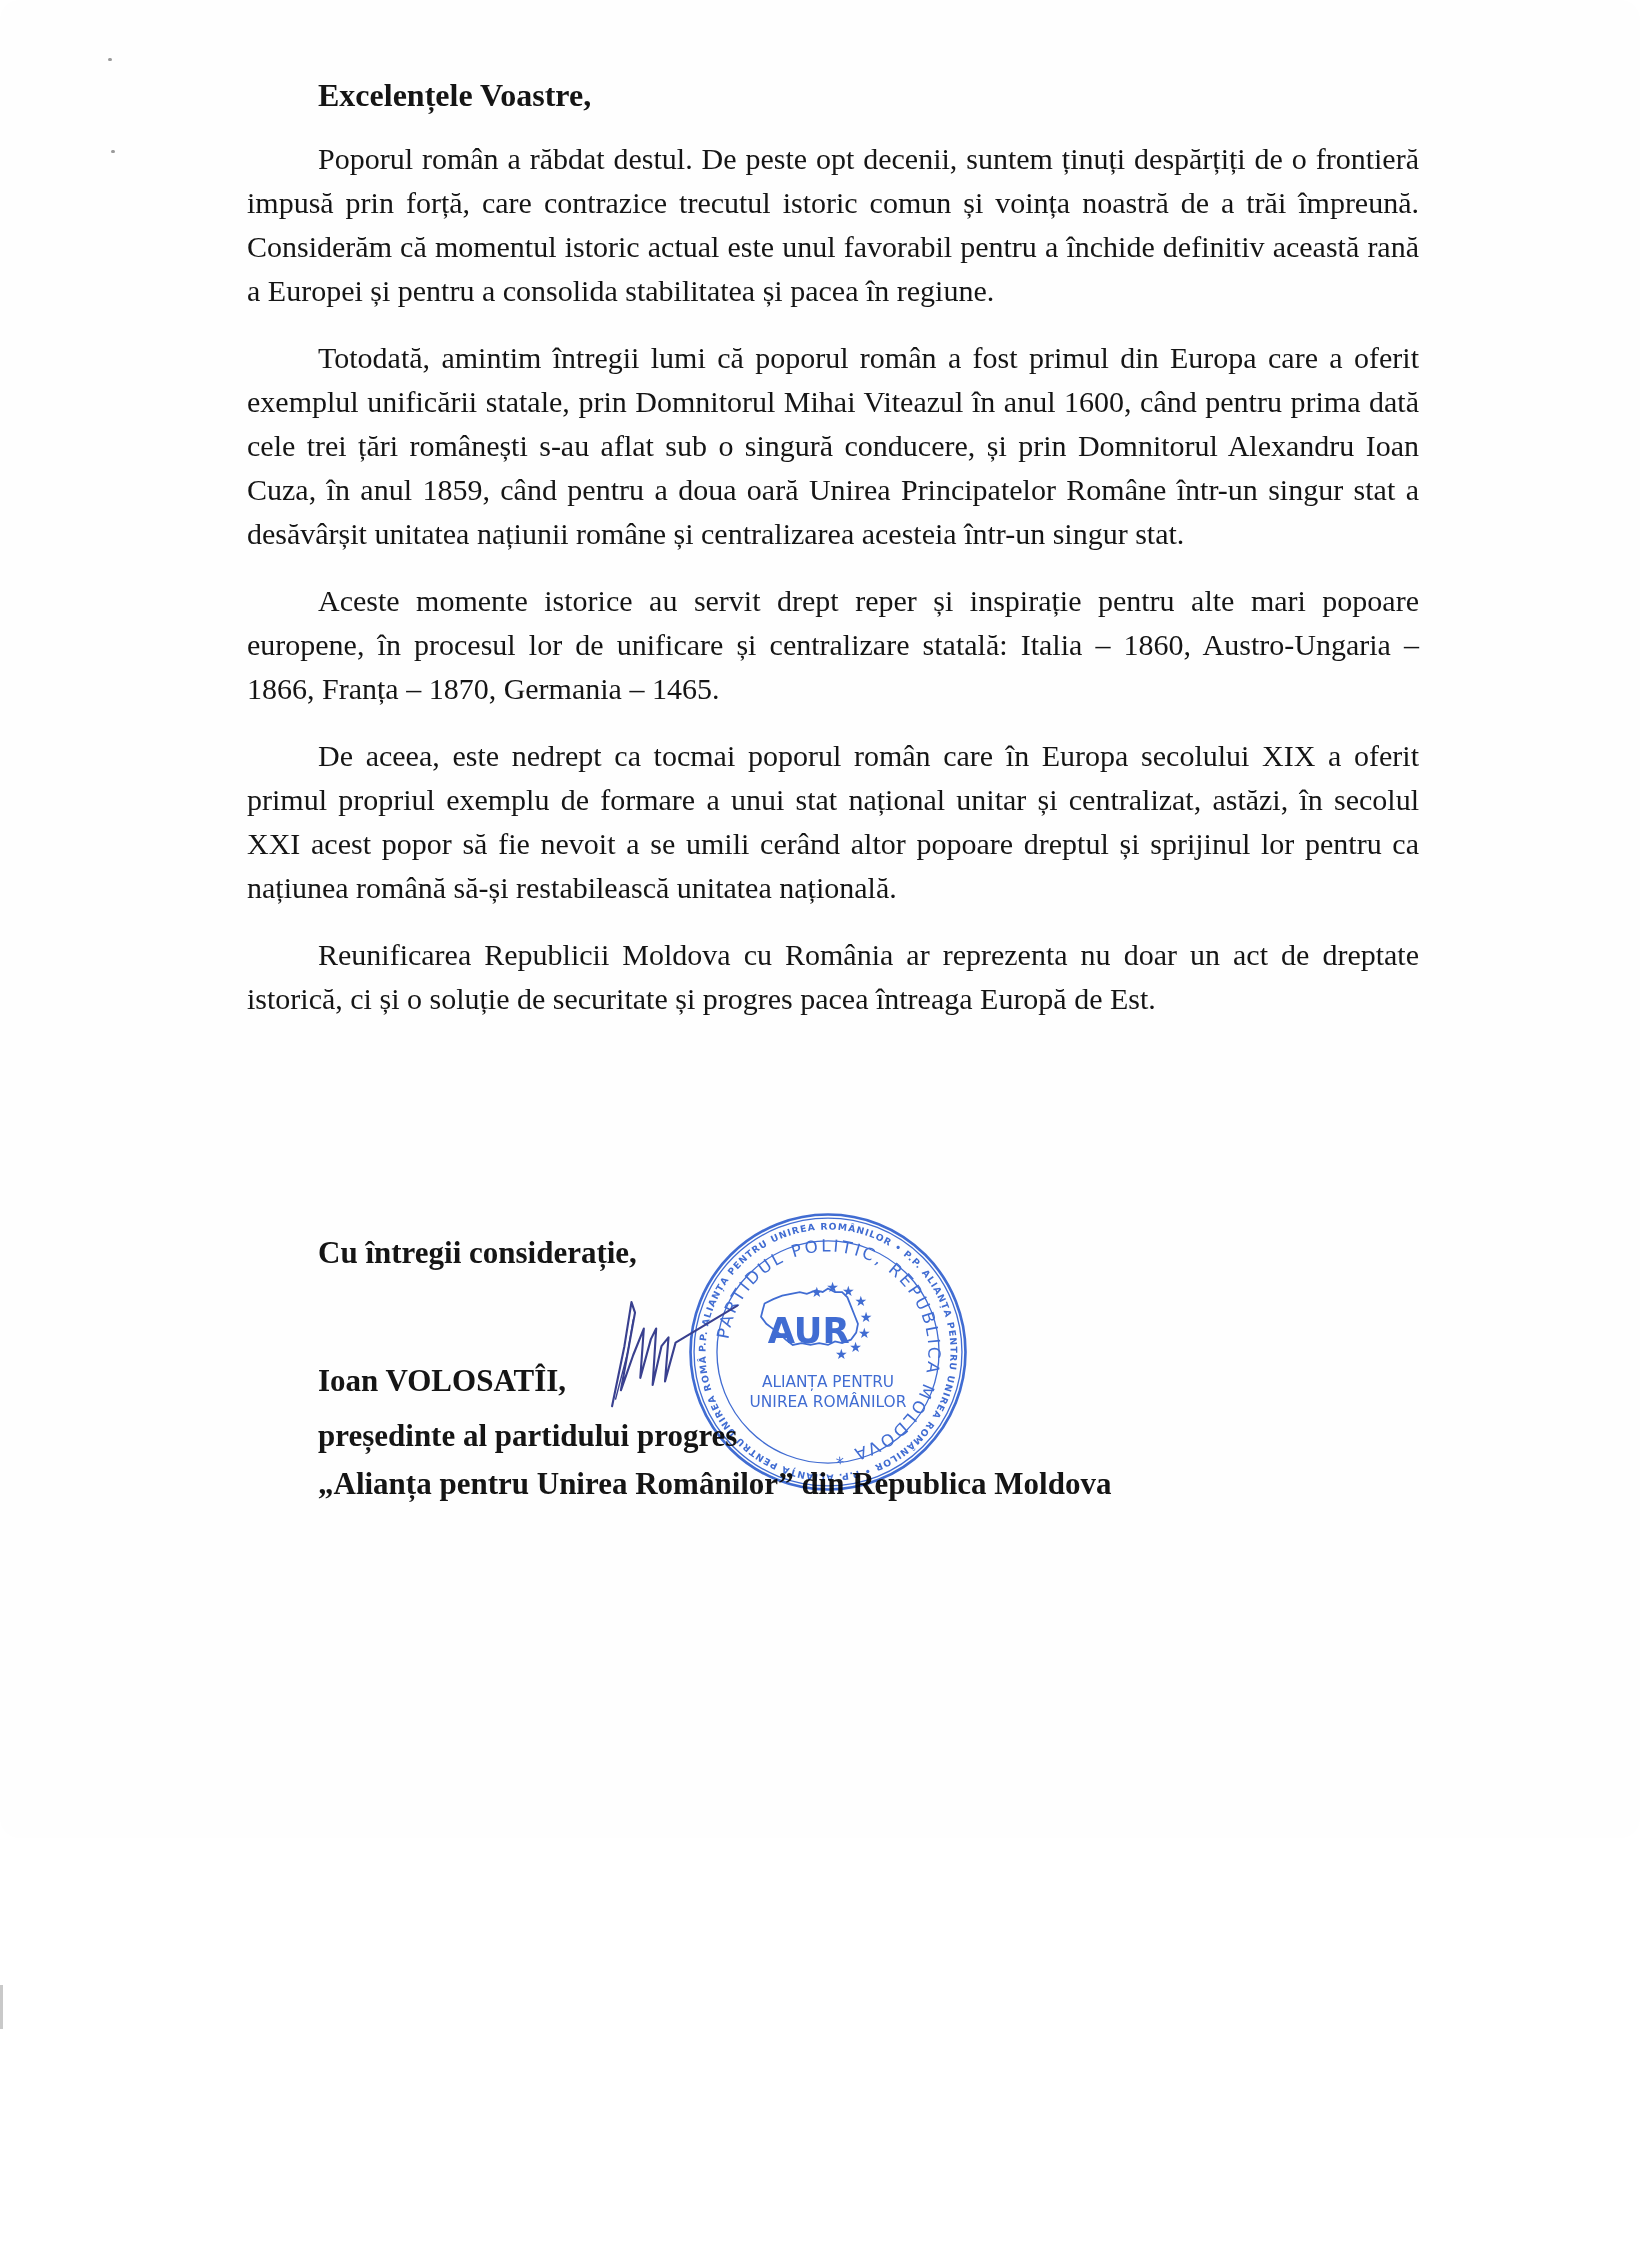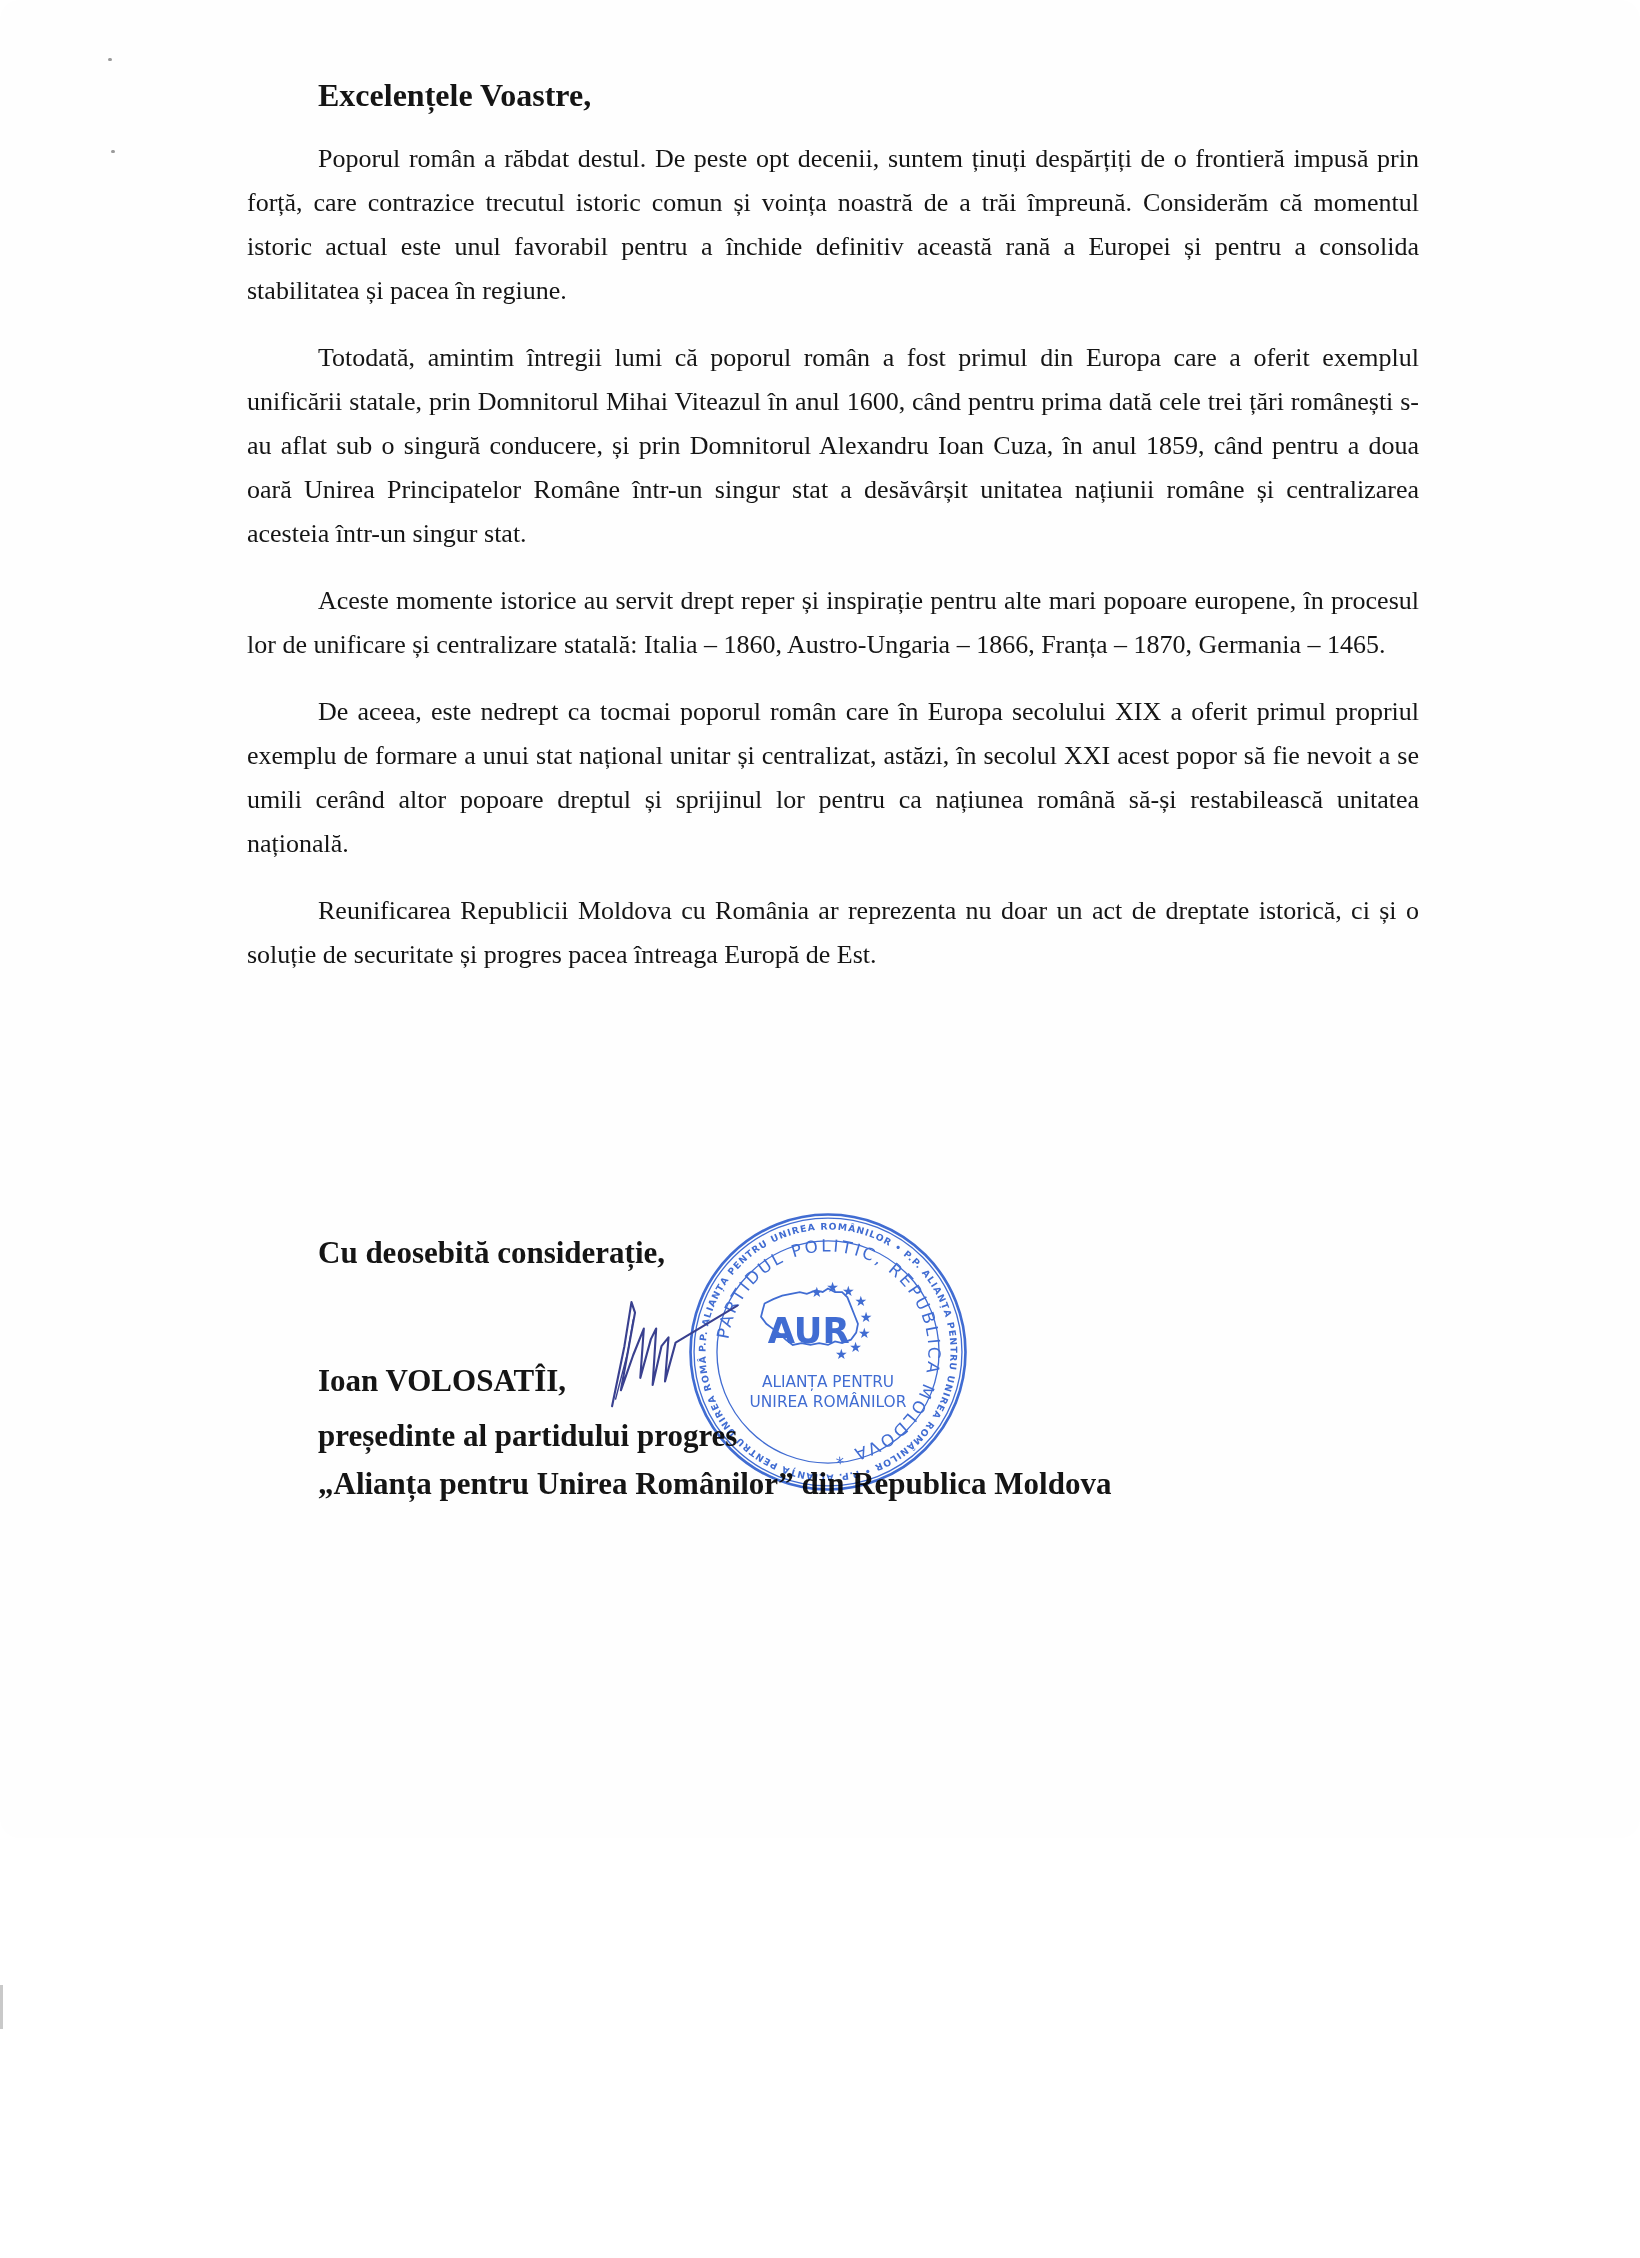--- a/index.html
+++ b/index.html
@@ -1,20 +1,20 @@
 <!DOCTYPE html>
 <html style="font-size:14px"><head>
 <meta charset="utf-8">
 <style>
   html, body { margin: 0; padding: 0; background: #ffffff; }
   body { width: 1640px; height: 2258px; position: relative; overflow: hidden; }
   .page { position: absolute; left: 0; top: 0; width: 1640px; height: 1838px; background: #fefefe; border-radius: 20px; }
   .serif { font-family: "Liberation Serif", "DejaVu Serif", serif; color: #151515; }
   .heading { position: absolute; left: 318px; top: 76px; font-size: 32px; font-weight: bold; line-height: 39px; white-space: nowrap; }
-  .body { position: absolute; left: 247px; top: 137px; width: 1172px; font-size: 26px; line-height: 44px; }
+  .body { position: absolute; left: 247px; top: 137px; width: 1172px; font-size: 30px; line-height: 44px; }
   .body p { margin: 0 0 23px 0; text-indent: 71px; text-align: justify; }
   .sig { position: absolute; left: 318px; font-size: 31px; font-weight: bold; white-space: nowrap; line-height: 39px; }
   .sig.l1 { top: 1233px; }
   .sig.l2 { top: 1361px; }
   .sig.l3 { top: 1416px; }
   .sig.l4 { top: 1464px; }
   .stamp { position: absolute; left: 687px; top: 1211px; width: 282px; height: 282px; mix-blend-mode: multiply; opacity: 0.92; }
   .signature { position: absolute; left: 605px; top: 1293px; width: 150px; height: 124px; }
   .scan-mark { position: absolute; background: #c9c9c9; }
   .speck { position: absolute; width: 3.5px; height: 2.6px; border-radius: 1.8px; background: #9a9a9a; }
@@ -31,21 +31,21 @@
   <div class="heading serif">Excelențele Voastre,</div>
 
   <div class="body serif">
     <p>Poporul român a răbdat destul. De peste opt decenii, suntem ținuți despărțiți de o frontieră impusă prin forță, care contrazice trecutul istoric comun și voința noastră de a trăi împreună. Considerăm că momentul istoric actual este unul favorabil pentru a închide definitiv această rană a Europei și pentru a consolida stabilitatea și pacea în regiune.</p>
     <p>Totodată, amintim întregii lumi că poporul român a fost primul din Europa care a oferit exemplul unificării statale, prin Domnitorul Mihai Viteazul în anul 1600, când pentru prima dată cele trei țări românești s-au aflat sub o singură conducere, și prin Domnitorul Alexandru Ioan Cuza, în anul 1859, când pentru a doua oară Unirea Principatelor Române într-un singur stat a desăvârșit unitatea națiunii române și centralizarea acesteia într-un singur stat.</p>
     <p>Aceste momente istorice au servit drept reper și inspirație pentru alte mari popoare europene, în procesul lor de unificare și centralizare statală: Italia – 1860, Austro-Ungaria – 1866,  Franța – 1870, Germania – 1465.</p>
     <p>De aceea, este nedrept ca tocmai poporul român care în Europa secolului XIX a oferit primul propriul exemplu de formare a unui stat național unitar și centralizat, astăzi, în secolul XXI acest popor să fie nevoit a se umili cerând altor popoare dreptul și sprijinul lor pentru ca națiunea română să-și restabilească unitatea națională.</p>
     <p>Reunificarea Republicii Moldova cu România ar reprezenta nu doar un act de dreptate istorică, ci și o soluție de securitate și progres pacea întreaga Europă de Est.</p>
   </div>
 
-  <div class="sig serif l1">Cu deosebită considerație,</div>
+  <div class="sig serif l1">Cu întregii considerație,</div>
   <div class="sig serif l2">Ioan VOLOSATÎI,</div>
   <div class="sig serif l3">președinte al partidului progres</div>
   <div class="sig serif l4">„Alianța pentru Unirea Românilor” din Republica Moldova</div>
 
   <svg class="stamp" viewBox="0 0 320 320" xmlns="http://www.w3.org/2000/svg">
     <defs>
       <path id="ringOuter" d="M160,160 m-139,0 a139,139 0 1,1 278,0 a139,139 0 1,1 -278,0"></path>
       <path id="ringInner" d="M160,160 m-114,0 a114,114 0 1,1 228,0 a114,114 0 1,1 -228,0"></path>
     </defs>
     <g fill="none" stroke="#2f5fcf">

